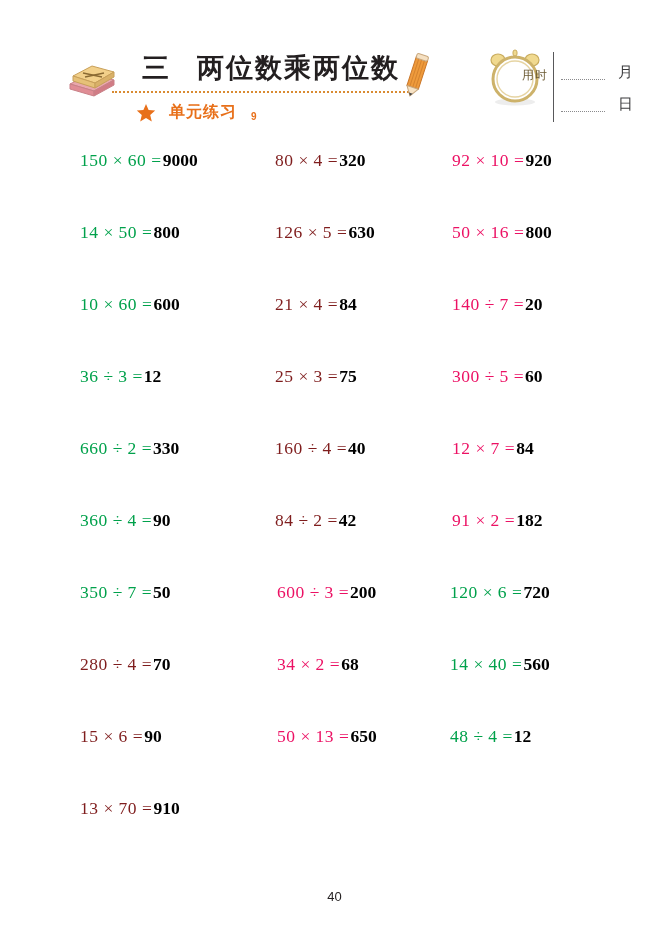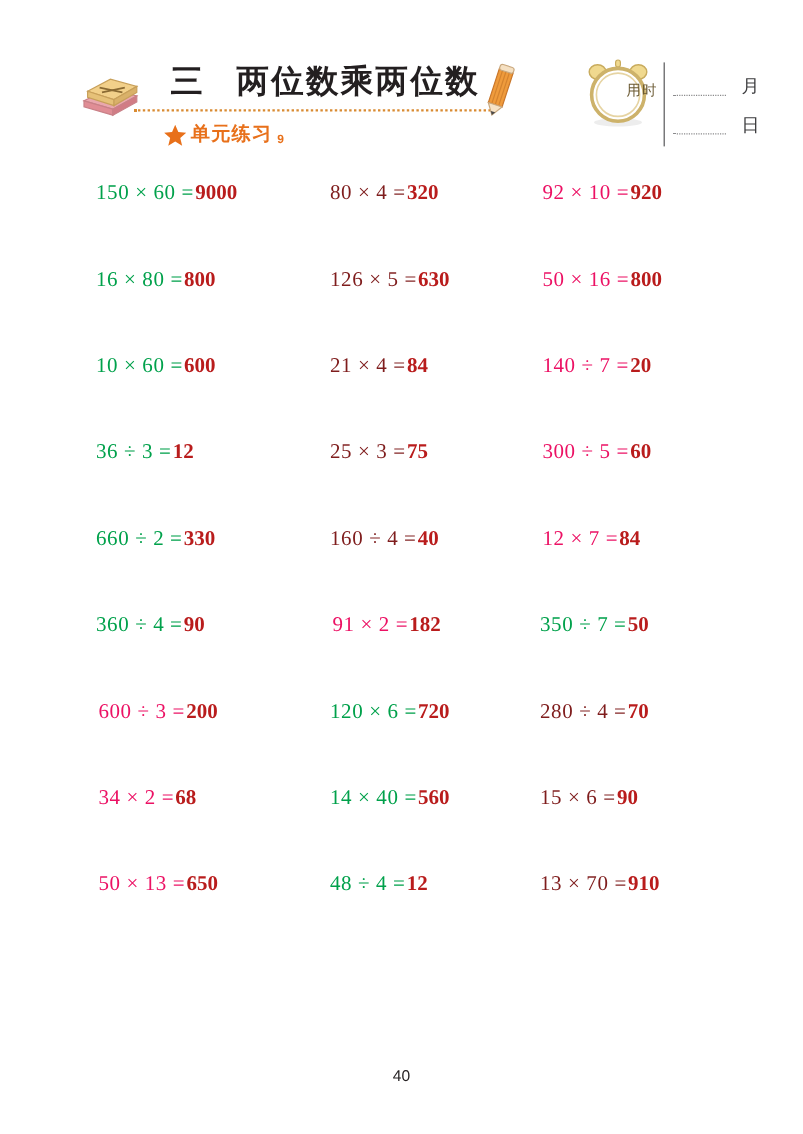--- a/index.html
+++ b/index.html
@@ -64,20 +64,21 @@
     height: 48px;
   }
 
   #section-row {
     position: absolute;
     left: 136px;
     top: 102px;
     display: flex;
     align-items: flex-end;
     white-space: nowrap;
+    gap: 10px;
   }
   #star-icon {
     width: 20px;
     height: 20px;
     margin-right: 3px;
     display: block;
   }
   #section-label {
     font-family: "Liberation Sans", "DejaVu Sans", sans-serif;
     font-size: 16px;
@@ -167,21 +168,21 @@
   .cell {
     display: flex;
     align-items: flex-start;
     white-space: nowrap;
     font-family: "Liberation Serif", "DejaVu Serif", serif;
     font-size: 17.5px;
     line-height: 20px;
   }
   .cell .expr { letter-spacing: 0.5px; }
   .cell .ans {
-    color: #b91c1c;
+    color: #000000;
     font-weight: bold;
     margin-left: 1px;
   }
   .col-0 .expr { color: #00a14b; }
   .col-1 .expr { color: #7f1d1d; }
   .col-2 .expr { color: #ec1164; }
 
   .col-0 { padding-left: 18px; }
   .col-1 { padding-left: 18px; }
   .col-2 { padding-left: 20px; }
@@ -271,21 +272,21 @@
     </div>
     <div class="cell col-1">
       <span class="expr">80 × 4 =</span>
       <span class="ans">320</span>
     </div>
     <div class="cell col-2">
       <span class="expr">92 × 10 =</span>
       <span class="ans">920</span>
     </div>
     <div class="cell col-0">
-      <span class="expr">16 × 80 =</span>
+      <span class="expr">14 × 50 =</span>
       <span class="ans">800</span>
     </div>
     <div class="cell col-1">
       <span class="expr">126 × 5 =</span>
       <span class="ans">630</span>
     </div>
     <div class="cell col-2">
       <span class="expr">50 × 16 =</span>
       <span class="ans">800</span>
     </div>
@@ -322,20 +323,24 @@
       <span class="ans">40</span>
     </div>
     <div class="cell col-2">
       <span class="expr">12 × 7 =</span>
       <span class="ans">84</span>
     </div>
     <div class="cell col-0">
       <span class="expr">360 ÷ 4 =</span>
       <span class="ans">90</span>
     </div>
+    <div class="cell col-1">
+      <span class="expr">84 ÷ 2 =</span>
+      <span class="ans">42</span>
+    </div>
     <div class="cell col-2">
       <span class="expr">91 × 2 =</span>
       <span class="ans">182</span>
     </div>
     <div class="cell col-0">
       <span class="expr">350 ÷ 7 =</span>
       <span class="ans">50</span>
     </div>
     <div class="cell col-2">
       <span class="expr">600 ÷ 3 =</span>

